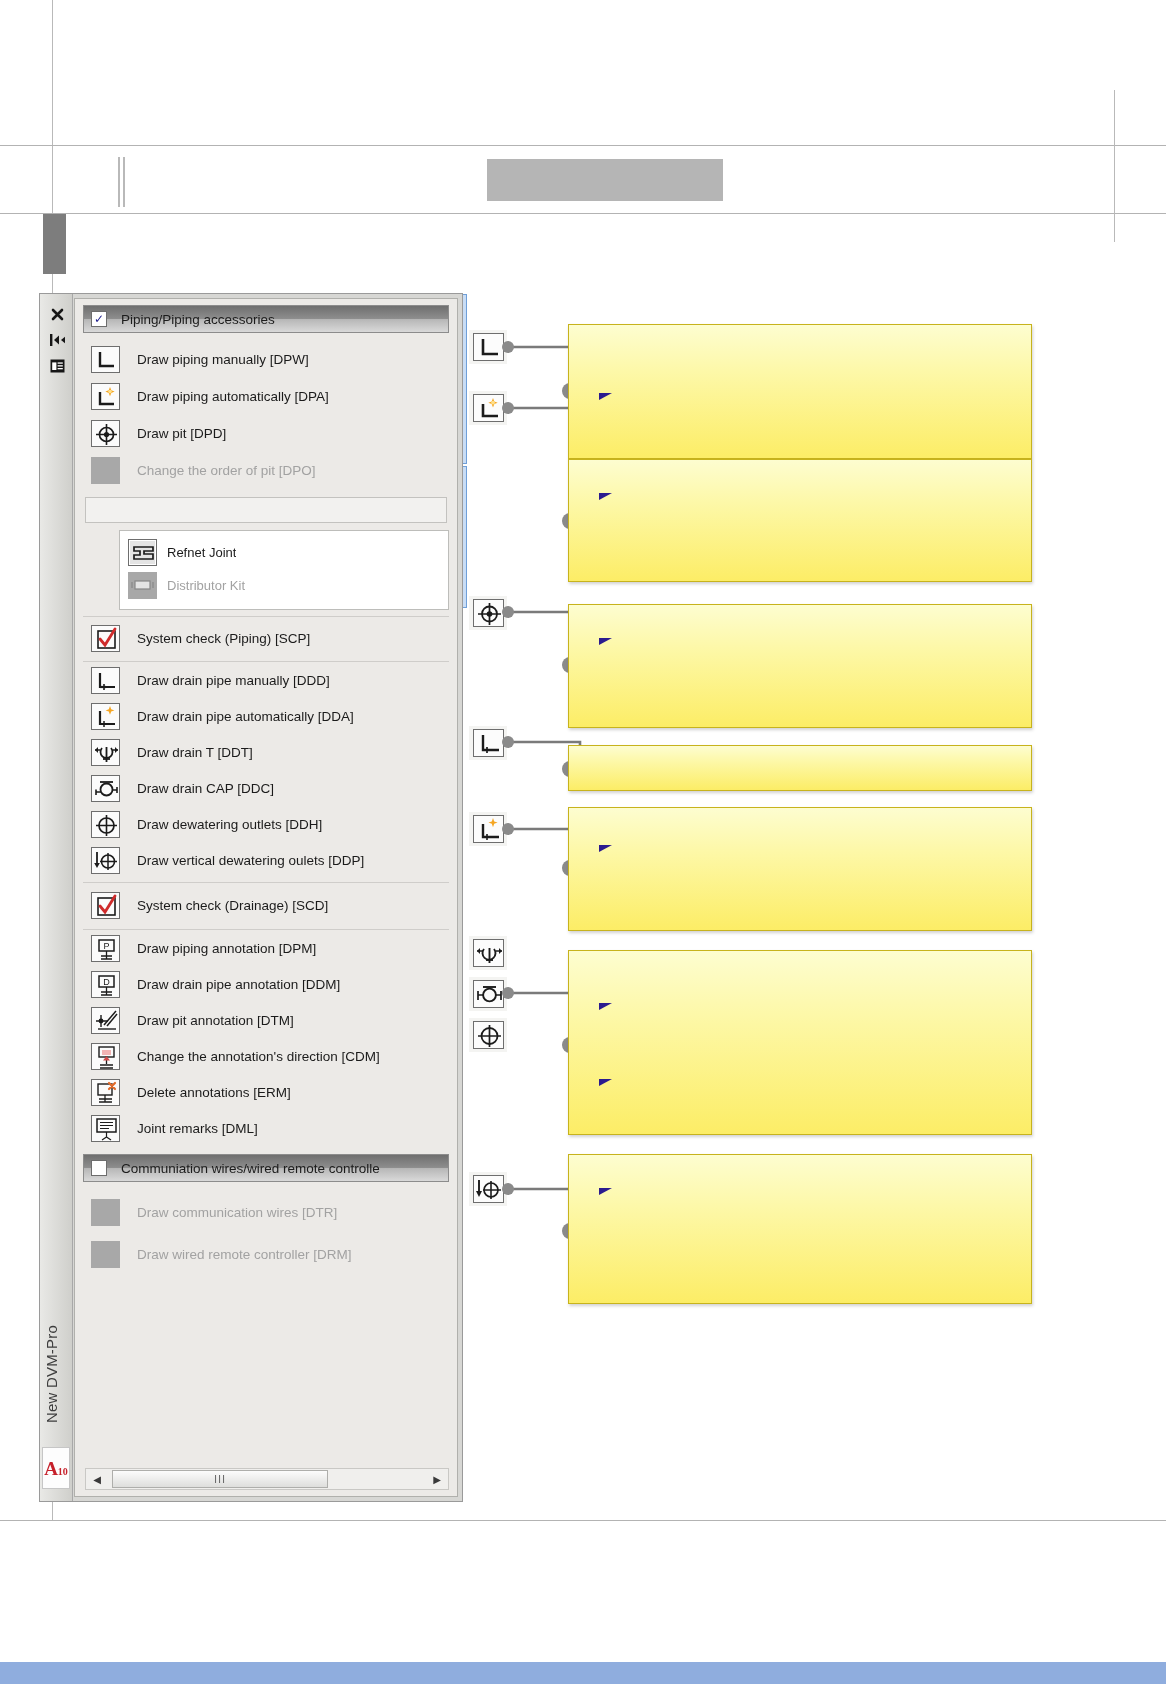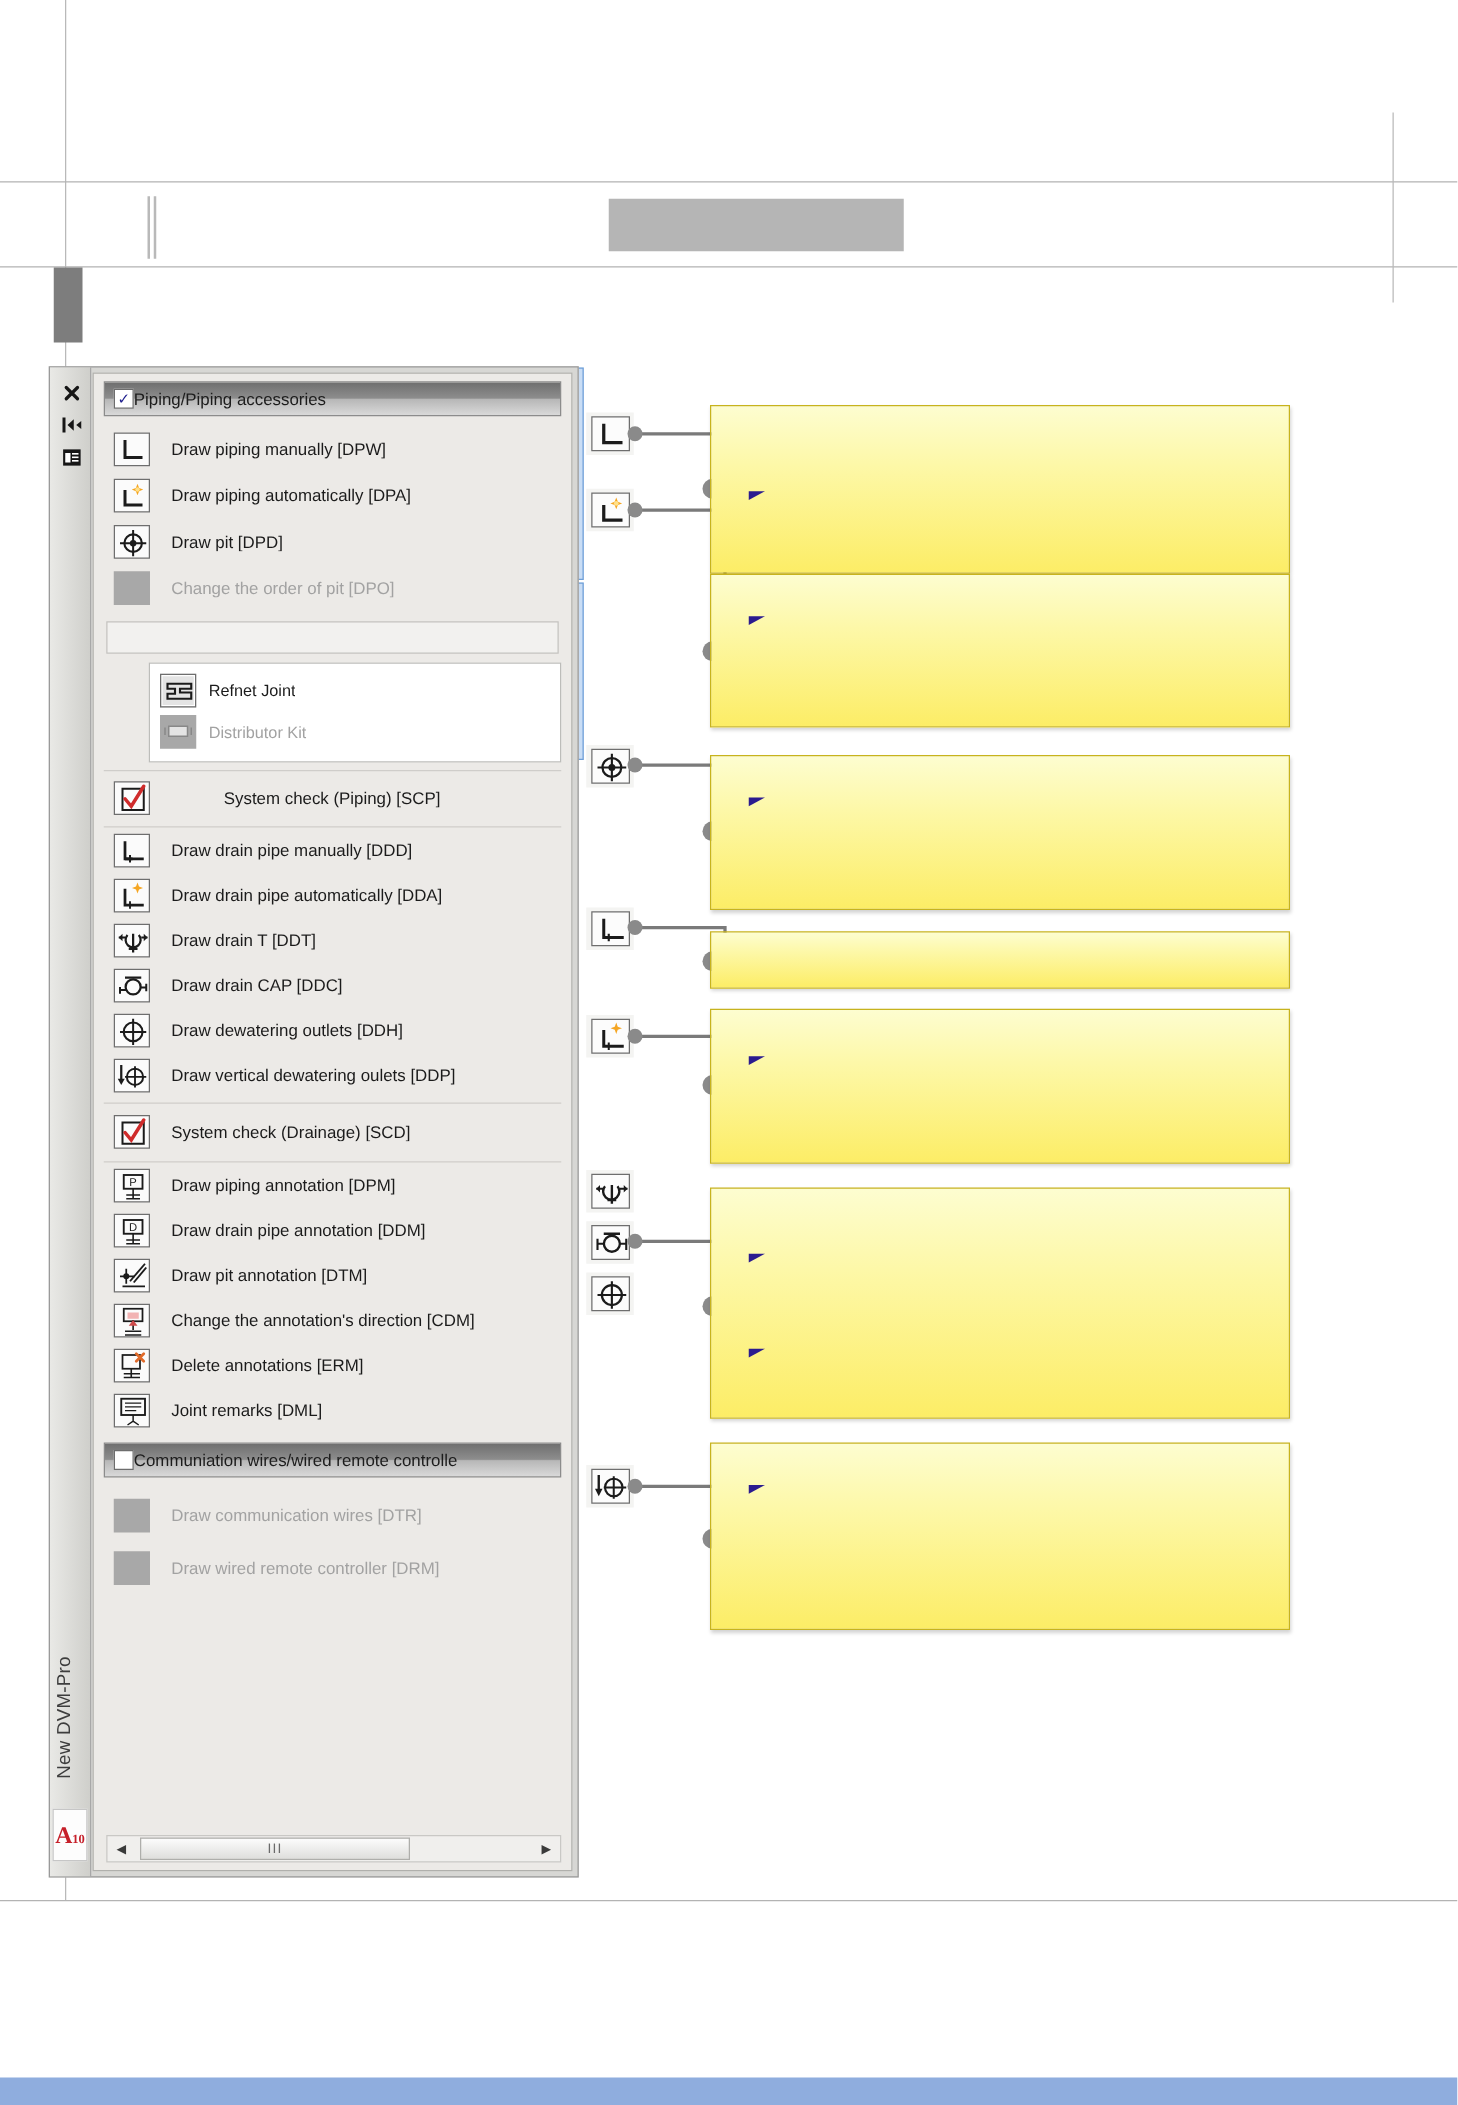--- a/index.html
+++ b/index.html
@@ -45,21 +45,21 @@
               background:#eceae7;border:1px solid #b0b0ac;box-sizing:border-box;}
 
   .section-header{position:relative;height:28px;margin:6px 8px 0 8px;
                   background:linear-gradient(to bottom,#6f6f6f 0%,#8d8d8d 48%,#b7b7b7 52%,#d9d9d9 100%);
                   border:1px solid #8c8c8c;box-sizing:border-box;
                   display:flex;align-items:center;}
   .section-header .chk{width:16px;height:16px;margin-left:7px;background:#ffffff;
                        border:1px solid #6d6d6d;box-sizing:border-box;
                        display:flex;align-items:center;justify-content:center;
                        font-size:12px;color:#1b1b8c;line-height:1;}
-  .section-header .hl{font-size:13.5px;color:#1c1c1c;white-space:nowrap;text-align:right;}
+  .section-header .hl{margin-left:14px;font-size:13.5px;color:#1c1c1c;white-space:nowrap;text-align:right;}
 
   .group{margin:5px 8px 0 8px;background:#eceae7;border-top:1px solid #d3d1ce;}
   .group.boxed{background:#ffffff;border:1px solid #bdbdba;}
   .group.plain{border-top:1px solid #cfcdca;}
 
   .row{display:flex;align-items:center;height:37px;padding-left:8px;}
   .row .lbl{margin-left:17px;font-size:13.5px;color:#1b1b1b;white-space:nowrap;
             overflow:hidden;}
   .row.disabled .lbl{color:#a2a2a2;}
   .row.small{height:33px;}
@@ -254,21 +254,21 @@
           <svg width="29" height="27" viewBox="0 0 29 27">
             <rect x="7" y="9" width="15" height="8" fill="#e4e4e4" stroke="#888" stroke-width="1.2"></rect>
             <path d="M4 10 L4 16 M25 10 L25 16" stroke="#888" stroke-width="1.2"></path>
           </svg>
         </div>
         <div class="lbl">Distributor Kit</div>
       </div>
     </div>
 
     <div class="group plain" style="margin-top:6px;">
-      <div class="row" style="height:42px;gap:42px;">
+      <div class="row" style="height:42px;">
         <div class="ico">
           <svg width="29" height="27" viewBox="0 0 29 27">
             <rect x="6" y="5" width="17" height="17" fill="none" stroke="#1b1b1b" stroke-width="1.6"></rect>
             <path d="M8 13 L13 19 L23 3" stroke="#cf2b2b" stroke-width="2.8" fill="none" stroke-linecap="round"></path>
           </svg>
         </div>
         <div class="lbl">System check (Piping) [SCP]</div>
       </div>
     </div>
 

